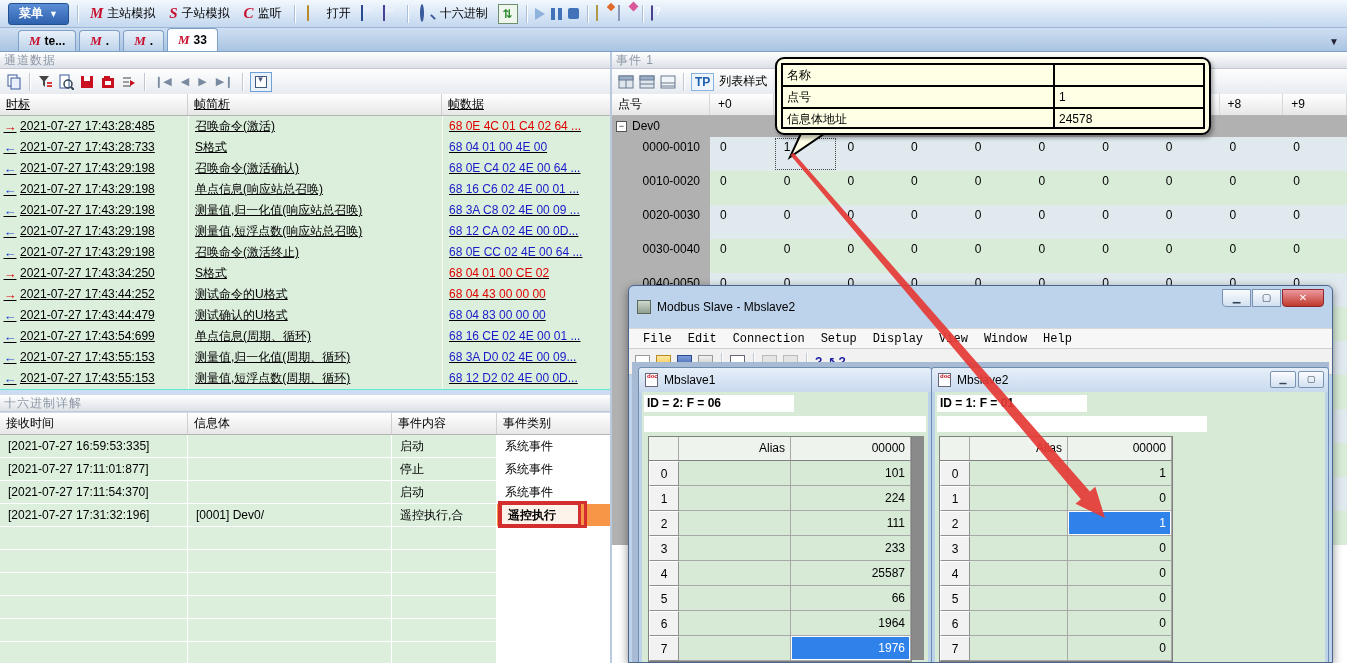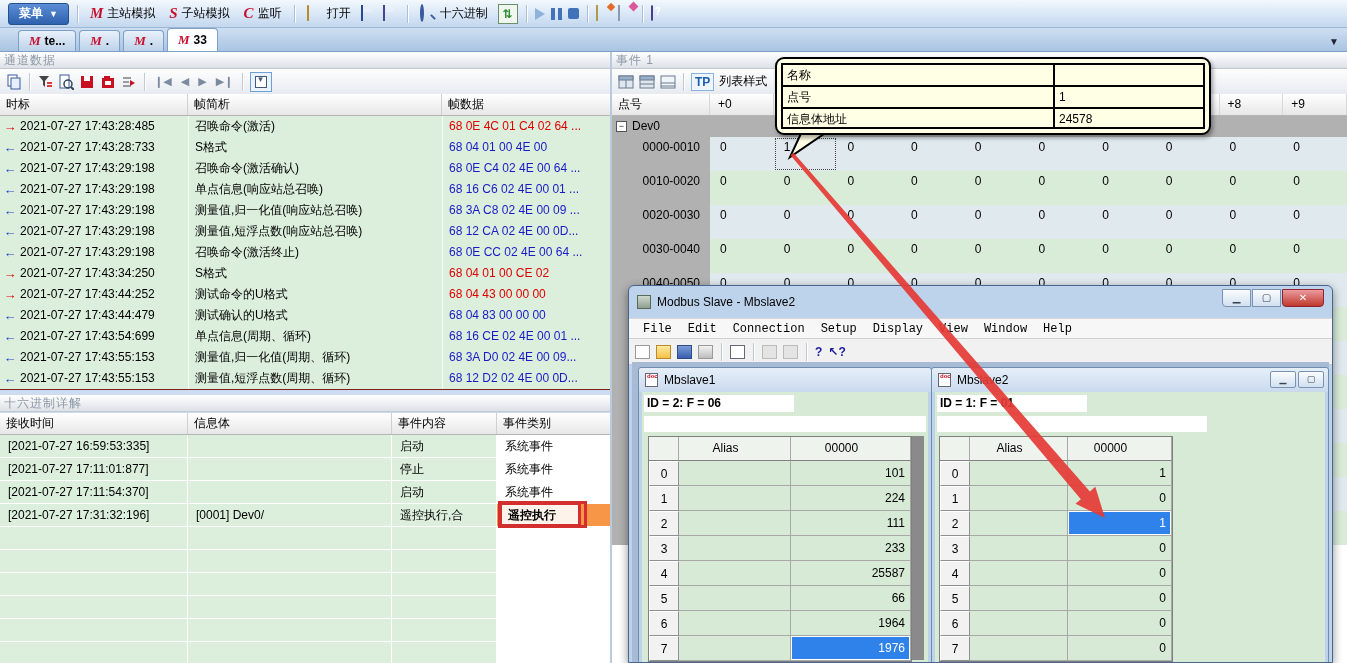--- a/index.html
+++ b/index.html
@@ -49,21 +49,21 @@
   .mini-toolbar { position:absolute; height:26px; background:linear-gradient(#fefefe,#e7ebf0); border-bottom:1px solid #c5cdd8;
     display:flex; align-items:center; gap:5px; padding:0 6px; }
   .mt-sep { width:1px; height:18px; background:#c0c8d4; box-shadow:1px 0 0 #fff; margin:0 2px; }
   .mt-ic { width:16px; height:16px; display:inline-block; }
   .nav-ar { color:#7a8aa0; font-size:11px; padding:0 2px; }
   .scroll-toggle { width:22px; height:20px; border:1px solid #6ea0d8; background:#eaf3fc; display:flex; align-items:center; justify-content:center; }
   .scroll-toggle .bx { width:12px; height:12px; border:1px solid #44597a; background:#fff; position:relative; }
   .scroll-toggle .bx::after { content:"▾"; position:absolute; left:2px; top:-3px; font-size:9px; color:#44597a; }
 
   
-  .channel-table { position:absolute; left:0; top:94px; width:612px; height:296px; background:#7f1d1d; border-right:1px solid #b9c9de; }
+  .channel-table { position:absolute; left:0; top:94px; width:612px; height:296px; background:#5eead4; border-right:1px solid #b9c9de;text-decoration:underline; }
   .tbl-hdr { display:flex; height:22px; background:linear-gradient(#ffffff,#e7e7e7); border-bottom:1px solid #b5b5b5; line-height:21px; }
   .tbl-hdr span { border-right:1px solid #d0d0d0; padding-left:6px; }
   .ch-c1 { width:188px; } .ch-c2 { width:254px; } .ch-c3 { flex:1; }
   .ch-body { height:273px; background:#dcefdc; }
   .ch-row { display:flex; height:21px; line-height:21px; }
   .ch-row .dir { width:20px; text-align:center; font-weight:bold; font-size:13px; }
   .dir.out { color:#e00000; } .dir.in { color:#1e3fd0; }
   .ch-row .t { width:168px; } .ch-row .d { width:254px; border-left:1px solid rgba(255,255,255,.8); padding-left:6px; }
   .ch-row .h { flex:1; border-left:1px solid rgba(255,255,255,.8); padding-left:6px; font-family:"Liberation Sans",sans-serif; }
   .h.out { color:#e00000; } .h.in { color:#1a1ac8; }
@@ -102,21 +102,21 @@
     background:#ffffe6; border:2px solid #000; border-radius:9px; padding:4px; box-shadow:2px 3px 4px rgba(0,0,0,.35); }
   .tt-row { display:flex; height:22px; line-height:20px; border:2px solid #000; border-bottom:none; }
   .tt-row:last-child { border-bottom:2px solid #000; }
   .tt-row .k { width:272px; border-right:2px solid #000; padding-left:4px; }
   .tt-row .val { flex:1; padding-left:4px; }
   .tt-tail { position:absolute; z-index:29; }
 
   
   .modbus { position:absolute; left:628px; top:285px; width:705px; height:378px; z-index:20;
     background:#bdd3ec; border:1px solid #4a668c; border-radius:6px 6px 0 0; box-shadow:0 3px 10px rgba(0,0,0,.45); }
-  .mw-title { height:16px; display:flex; align-items:center; padding:16px 8px; gap:6px; }
+  .mw-title { height:42px; display:flex; align-items:center; padding:8px 8px; gap:6px; }
   .mw-icon { width:14px; height:14px; background:linear-gradient(#cfd8cf,#8fa08f); border:1px solid #5a6a5a; }
   .mw-btns { position:absolute; right:8px; top:3px; display:flex; gap:1px; }
   .wb { width:29px; height:18px; background:linear-gradient(#fafcfe,#d2e0f0); border:1px solid #7b93b2; text-align:center; line-height:15px; font-size:10px; color:#345; }
   .wb.close { width:42px; background:linear-gradient(#ec9aa0,#c0392b); color:#fff; font-weight:bold; border-color:#8e2430; border-radius:0 0 4px 4px; }
   .wb.min { border-radius:0 0 0 4px; }
   .mw-menu { height:21px; background:#f7f7f7; border-top:1px solid #d8d8d8; border-bottom:1px solid #d0d0d0; display:flex; align-items:center; padding-left:6px;font-family:Liberation Mono, monospace; }
   .mw-menu span { padding:0 8px; }
   .mw-tools { height:26px; background:#f1f1f1; border-bottom:1px solid #c8c8c8; display:flex; align-items:center; gap:6px; padding-left:6px; }
   .mt2 { width:15px; height:14px; border:1px solid #9a9a9a; display:inline-block; }
   .i-new { background:#fff; } .i-open { background:linear-gradient(#ffe9a0,#f3c145); border-color:#b98a2a; }
@@ -128,21 +128,21 @@
   .mb-child { position:absolute; background:#bdd3ea; border:1px solid #6e8cb0; border-radius:3px 3px 0 0; }
   .mb-title { height:24px; display:flex; align-items:center; gap:6px; padding:0 6px; background:linear-gradient(#e6eff9,#c9daee); border-radius:3px 3px 0 0; }
   .doc-ic { width:13px; height:14px; background:#fff; border:1px solid #667; position:relative; }
   .doc-ic::after { content:"doc"; position:absolute; left:1px; top:-1px; color:#c81020; font-size:6px; font-weight:bold; }
   .mb-body { position:absolute; left:3px; right:3px; top:24px; bottom:0; background:#d6ead6; }
   .id-line { position:absolute; left:2px; top:3px; width:150px; height:17px; background:#fff; font-weight:bold; padding-left:3px; line-height:16px; }
   .white-strip { position:absolute; left:2px; top:24px; height:16px; background:#fff; }
   .mb-grid { position:absolute; border:1px solid #808080; background:#d6ead6; }
   .mb-grid .gr { display:flex; }
   .mb-grid .cell { border-right:1px solid #a8a8a8; border-bottom:1px solid #a8a8a8; height:25px; line-height:24px; }
-  .mb-grid .hcell { height:24px; line-height:23px; background:#eef3ee; text-align:center; padding-right:18px; border-right:1px solid #a8a8a8; border-bottom:1px solid #808080; }
+  .mb-grid .hcell { height:24px; line-height:23px; background:#eef3ee; text-align:right; padding-right:5px; border-right:1px solid #a8a8a8; border-bottom:1px solid #808080; }
   .mb-grid .gut { background:#f2f2f2; border-top:1px solid #fff; border-left:1px solid #fff; border-right:1px solid #909090; border-bottom:1px solid #909090; text-align:center; }
   .mb-grid .val { text-align:right; padding-right:5px; }
   .mb-grid .val.sel { background:#2e82ea; color:#fff; box-shadow:inset 0 0 0 1px #fff; }
   .dark-strip { position:absolute; background:#8a8a8a; }
   .mb-btns { position:absolute; right:4px; top:3px; display:flex; gap:2px; }
   .mbb { width:26px; height:17px; background:linear-gradient(#fafcfe,#d2e0f0); border:1px solid #7b93b2; border-radius:2px; text-align:center; line-height:14px; font-size:9px; color:#345; }
 
   .annotations { position:absolute; left:0; top:0; width:1347px; height:663px; z-index:50; pointer-events:none; }
   .red-box { position:absolute; z-index:51; border:3px solid #d32f2f; pointer-events:none; }
 </style>

